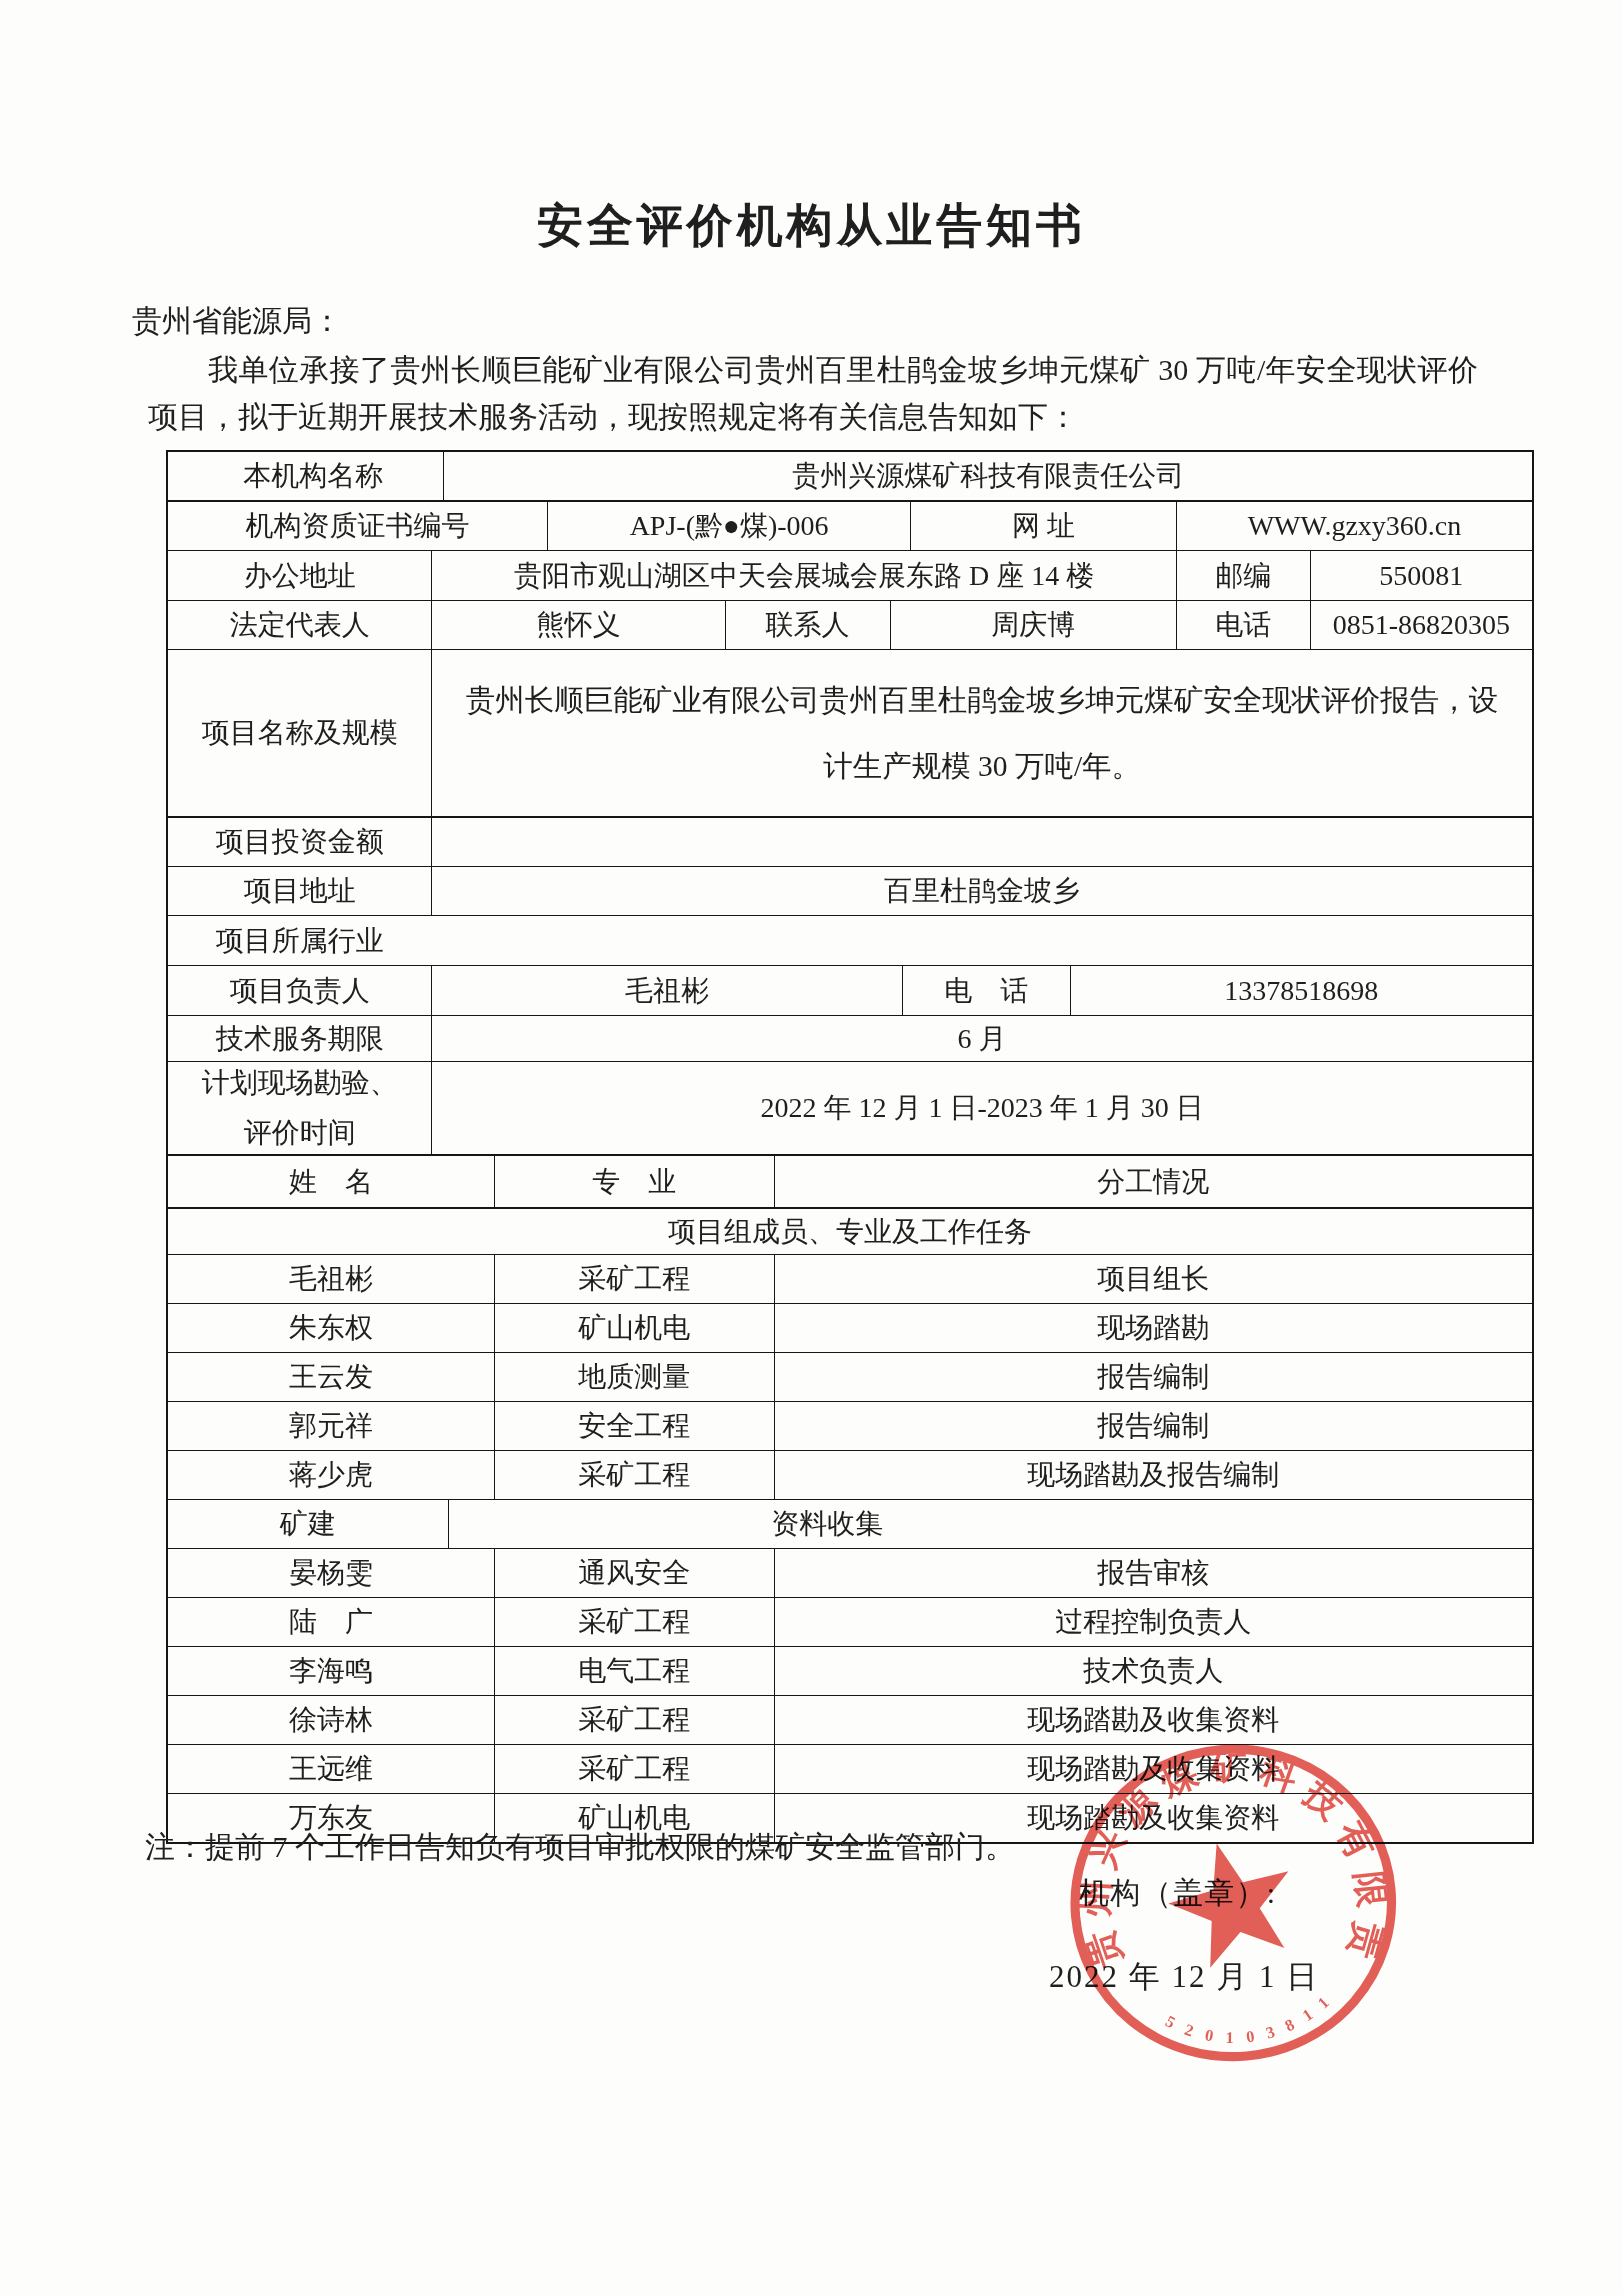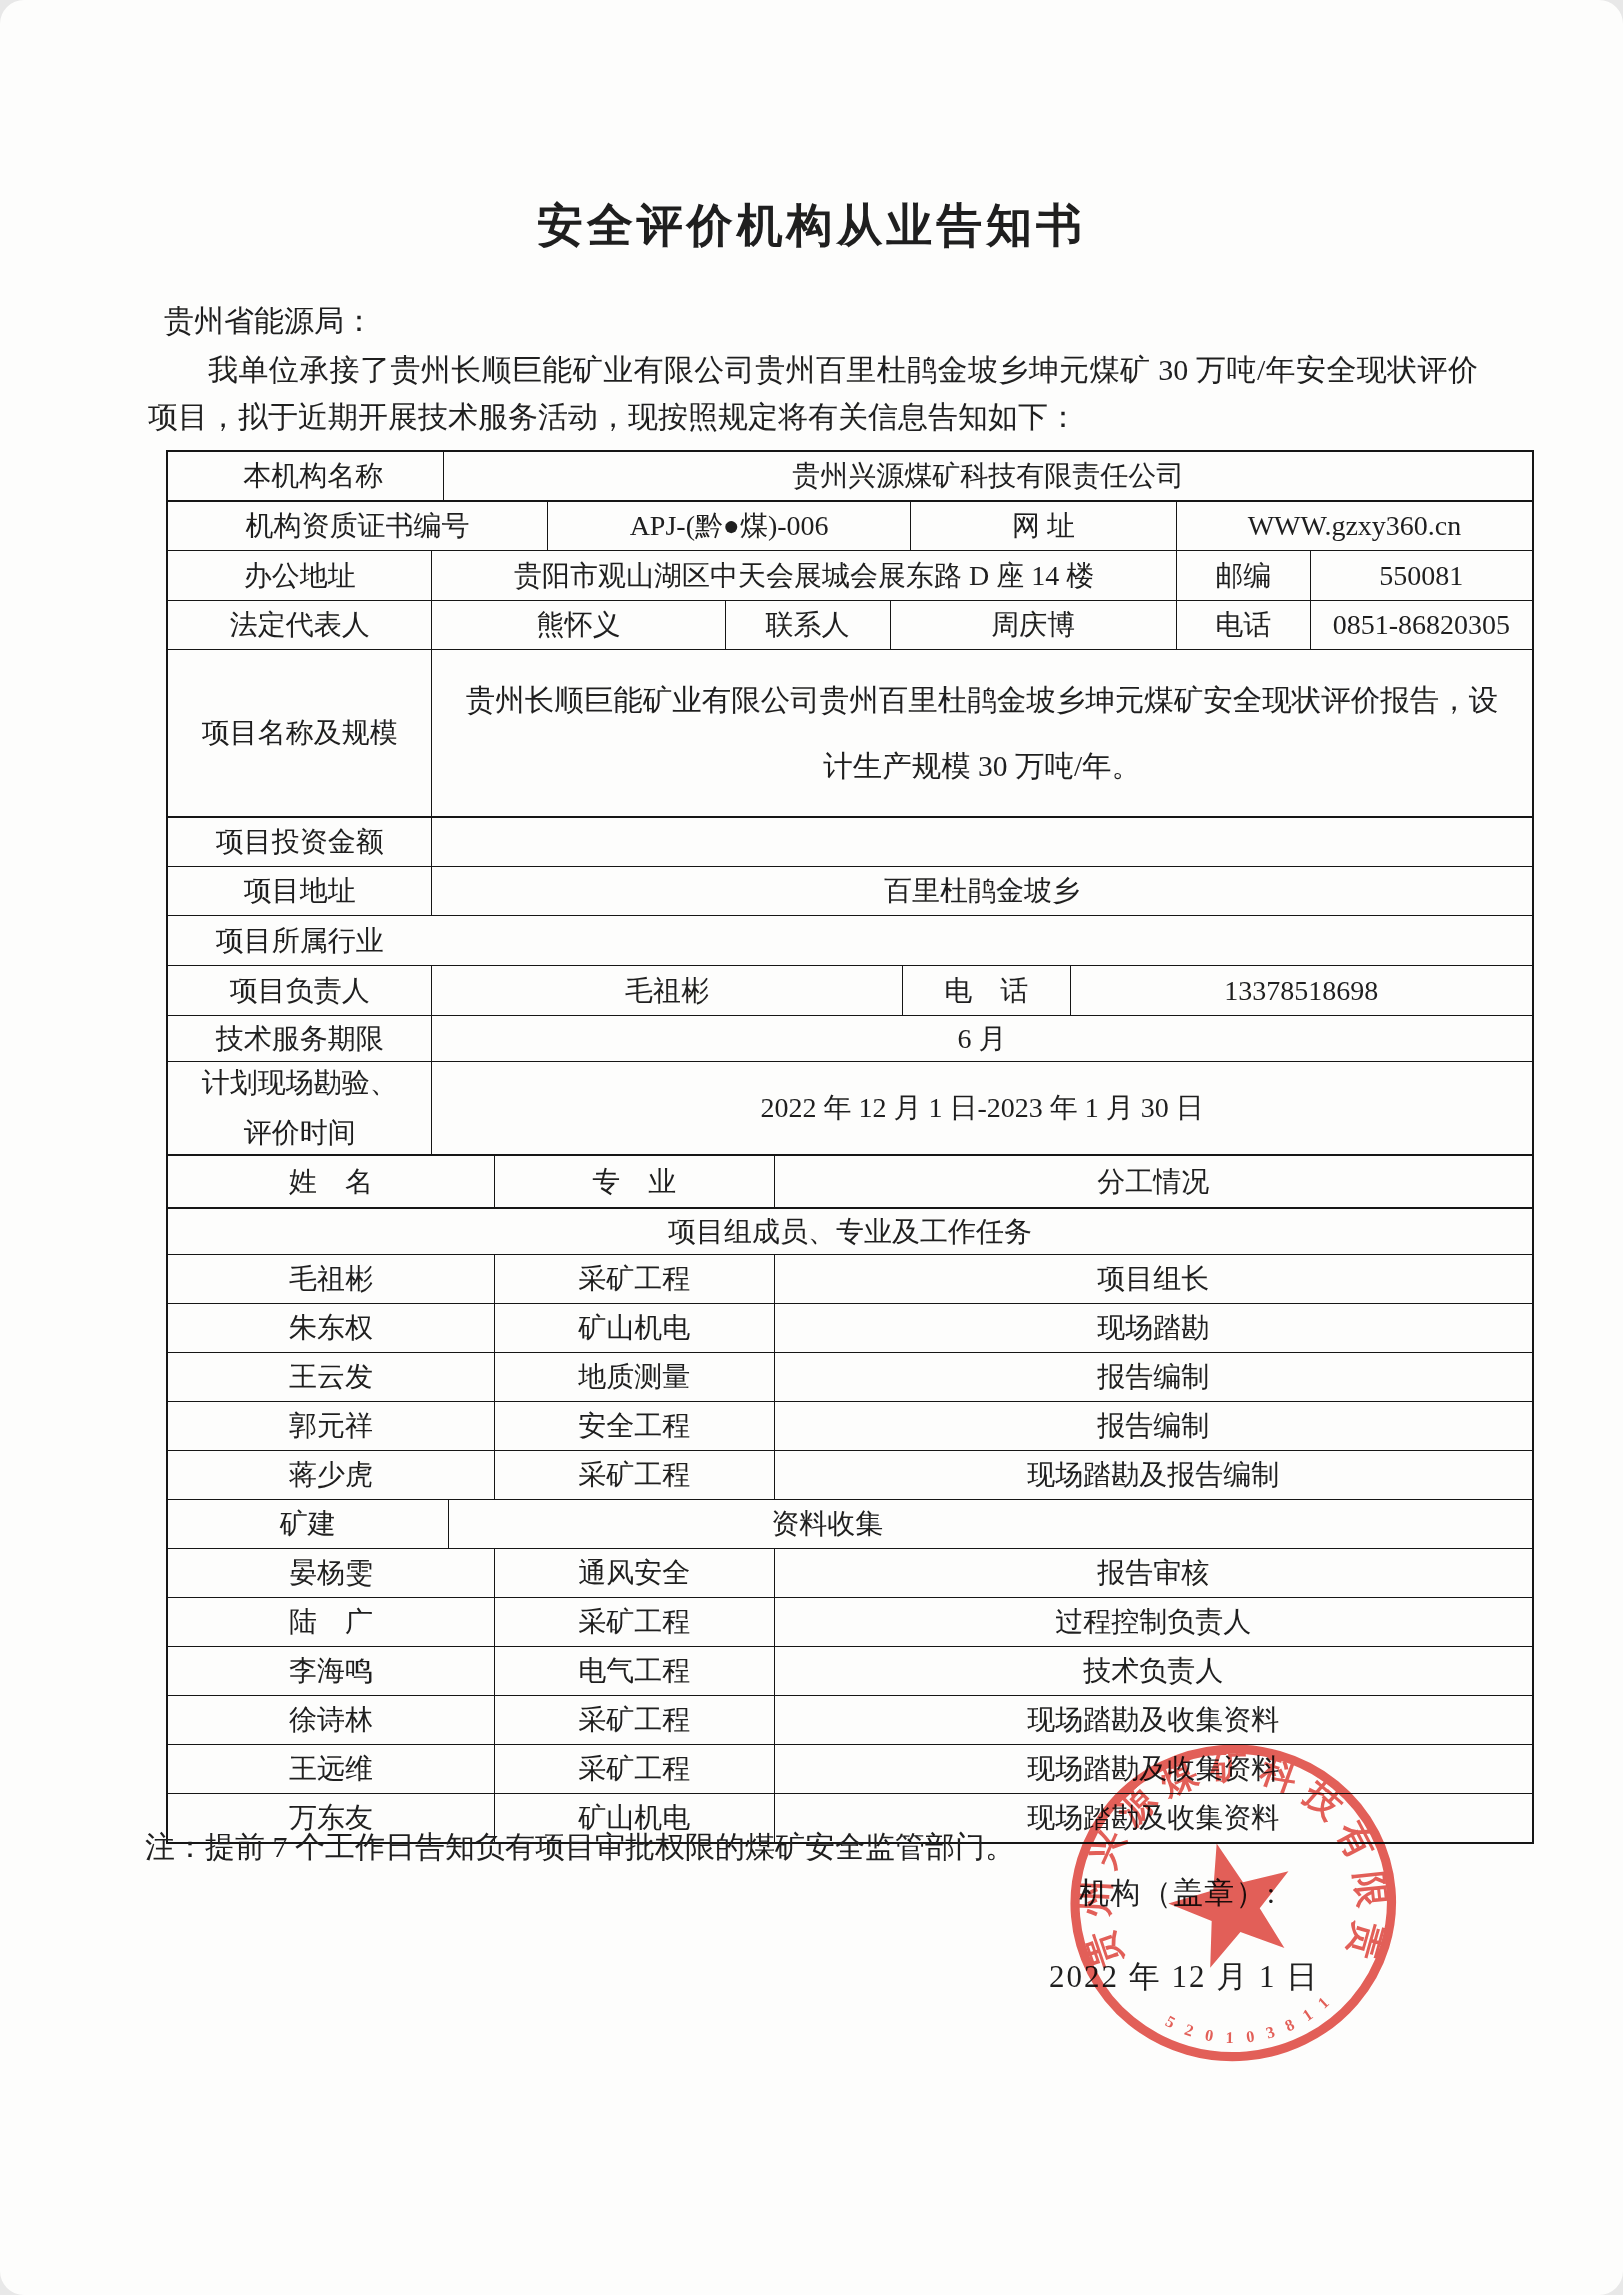--- a/index.html
+++ b/index.html
@@ -1,24 +1,24 @@
 <!DOCTYPE html>
 <html style="font-size:10.5px"><head>
 <meta charset="utf-8">
 <style>
   html,body{margin:0;padding:0;background:#e8e8e8;}
   .page{
     position:relative;width:1623px;height:2295px;background:#fdfdfc;
-    font-family:"Liberation Serif","DejaVu Serif",serif;color:#1f1f1f;overflow:hidden;border-radius:24px;
+    font-family:"Liberation Serif","DejaVu Serif",serif;color:#1f1f1f;overflow:hidden;
   }
   .title{
     position:absolute;top:195px;left:0;width:100%;text-align:center;
     font-size:46px;font-weight:bold;letter-spacing:3.9px;
   }
-  .recipient{position:absolute;left:164px;top:301px;font-size:30px;}
+  .recipient{position:absolute;left:132px;top:301px;font-size:30px;}
   .intro{
     position:absolute;left:148px;top:346px;width:1330px;font-size:30px;
     line-height:1.58;text-align:justify;text-indent:60px;margin:0;
   }
   .info-table{
     position:absolute;left:166px;top:450px;width:1368px;
     border:2px solid #161616;box-sizing:border-box;
   }
   .row{display:flex;border-top:1.3px solid #161616;}
   .row:first-child{border-top:none;margin-left:15px;}

